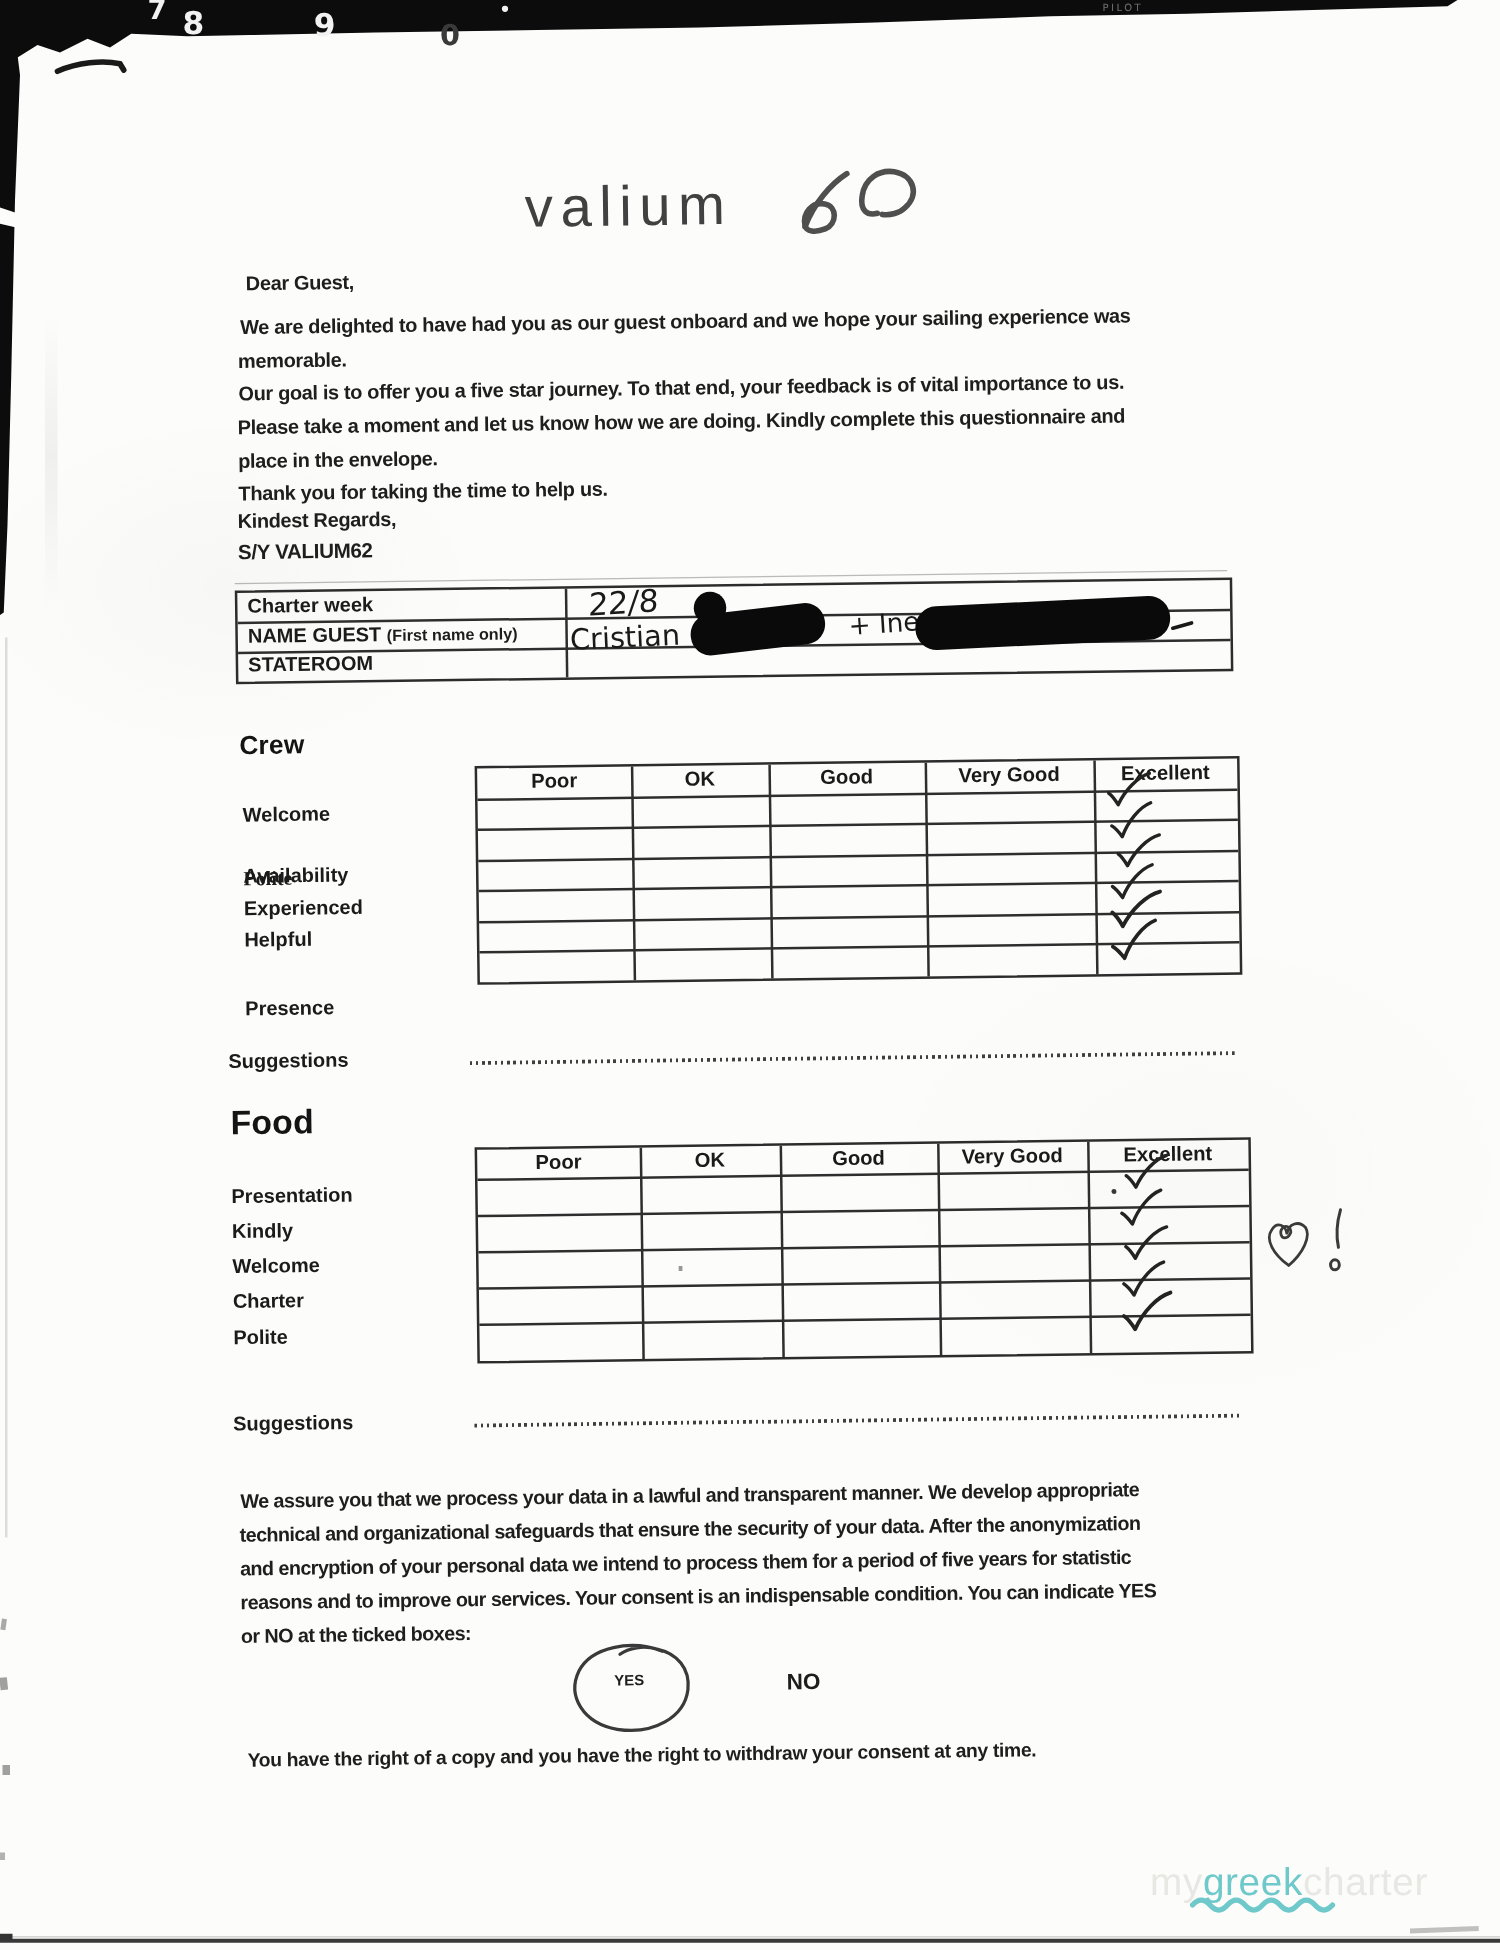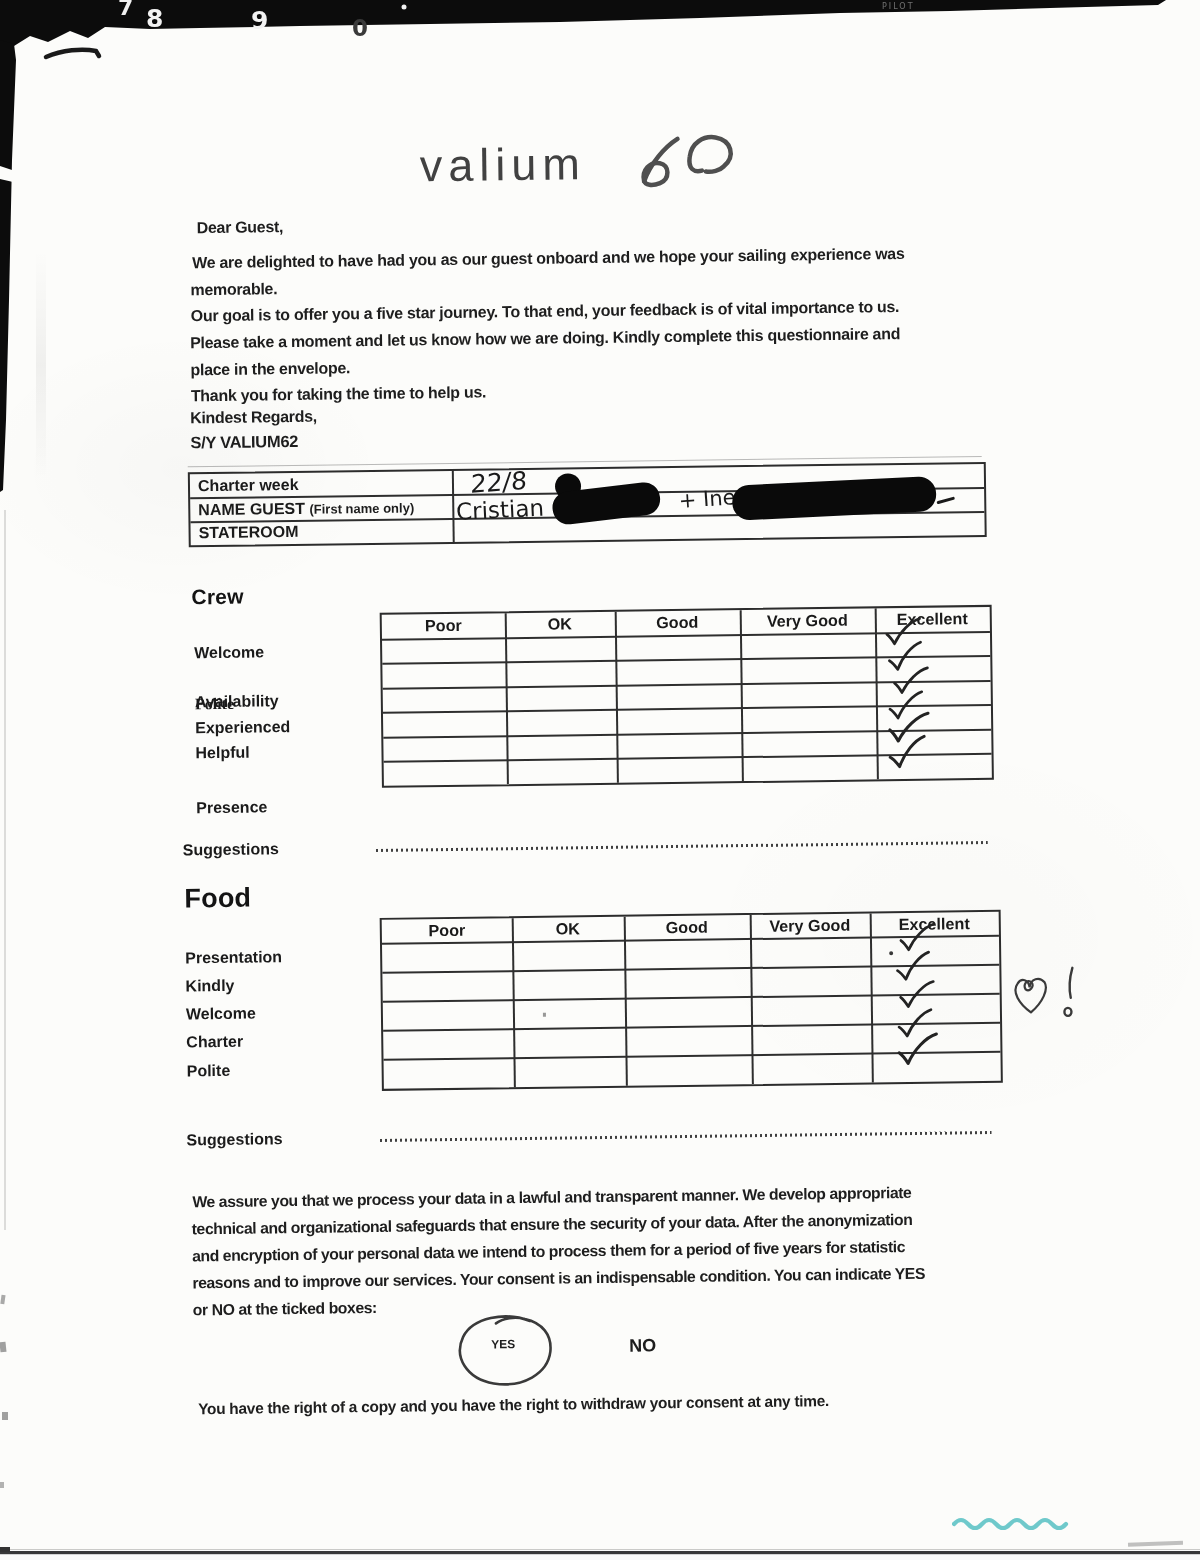--- a/index.html
+++ b/index.html
@@ -217,17 +217,20 @@
     <rect x="0" y="202" width="4" height="6" fill="#444" opacity="0.4"></rect>
   </svg>
 
   <svg class="abs" style="left:0;top:1530px;" width="1200" height="30">
     <rect x="0" y="19" width="1200" height="1" fill="#555" opacity="0.3"></rect>
     <rect x="0" y="21" width="1200" height="3.2" fill="#242424" opacity="0.9"></rect>
     <rect x="1128" y="12" width="55" height="4" fill="#666" opacity="0.4" transform="rotate(-2 1150 14)"></rect>
     <rect x="0" y="17" width="10" height="5" fill="#333"></rect>
   </svg>
 
+  <div class="abs wm" style="left:920px;top:1488px;">
+    <span class="lt">my</span><span style="color:#6fc9cb;">greek</span><span class="lt">charter</span>
+  </div>
   <svg class="abs" style="left:952px;top:1516px;" width="122" height="16">
     <path d="M2,8 Q9,0 16,8 T30,8 T44,8 T58,8 T72,8 T86,8 T100,8 T114,8" stroke="#6fc9cb" stroke-width="4.2" fill="none" stroke-linecap="round"></path>
   </svg>
 
 </div>
 
 </body></html>

